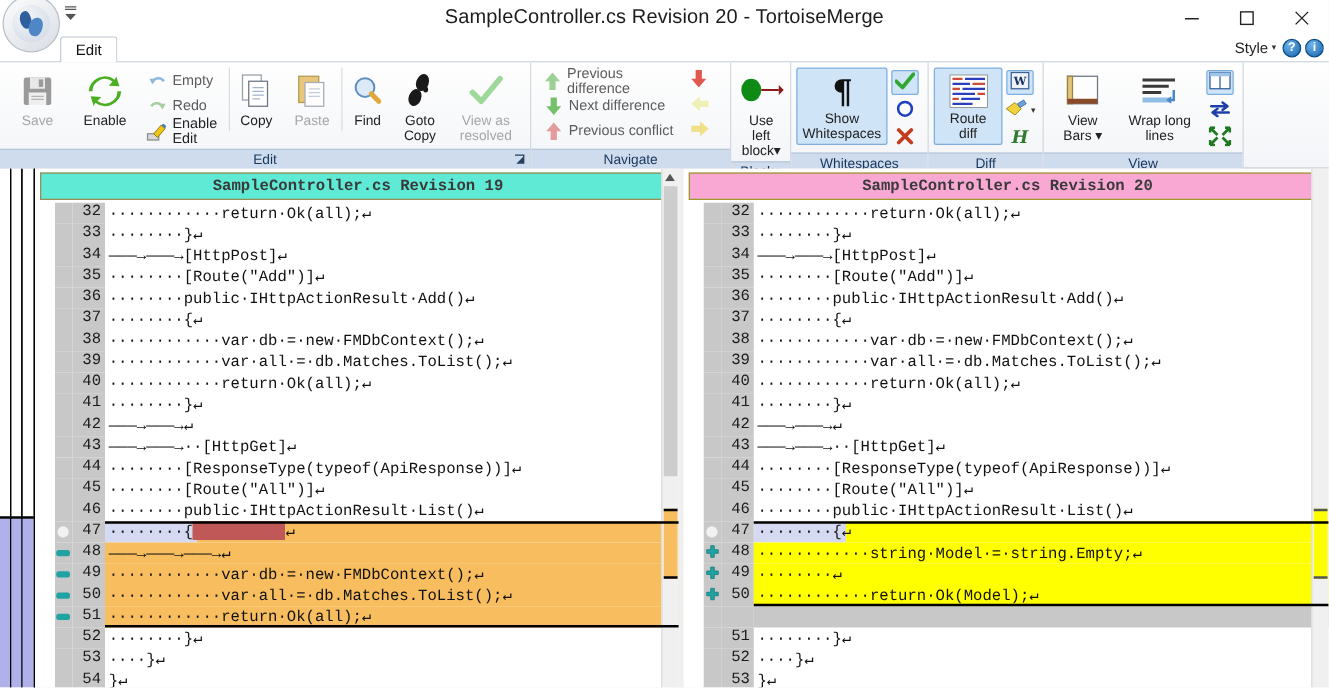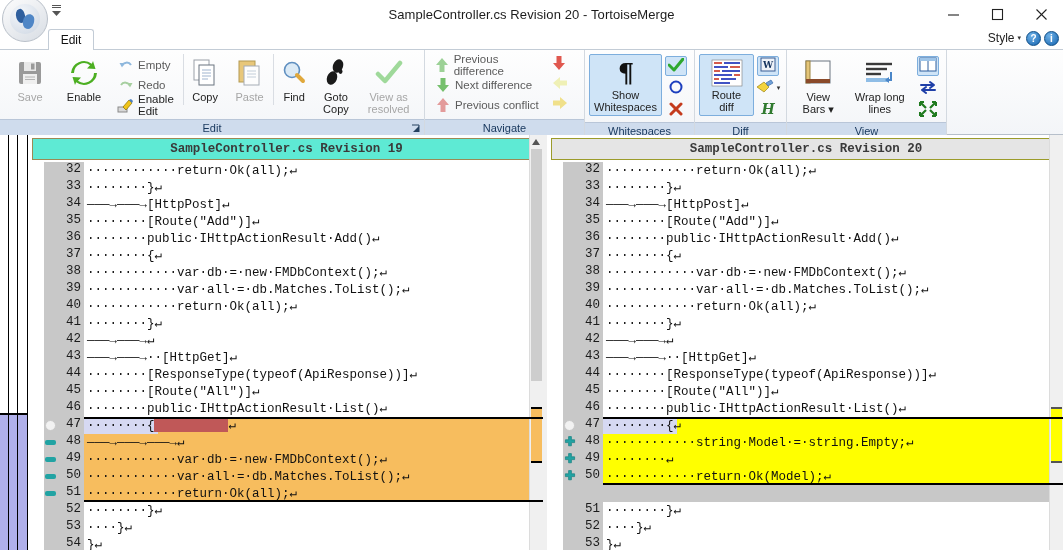--- a/index.html
+++ b/index.html
@@ -31,21 +31,21 @@
   }
   .orb-inner:after{
     content:""; position:absolute; left:13px; top:10px; width:11px; height:15px;
     background:#4f86c6; border-radius:55% 45% 50% 50%; transform:rotate(14deg);
   }
   .qat-arrow{
     position:absolute; left:52px; top:5px; font-size:9px; color:#555; line-height:1;
   }
   .qat-arrow .bar{display:block; width:9px; height:1px; background:#555; margin-bottom:1px;}
   .title-text {
-    width:100%; text-align:center; font-size:13px; color:#1c1c1c;
+    width:100%; text-align:center; font-size:16px; color:#1c1c1c;
     letter-spacing:0.1px;
   }
   .win-btns { position:absolute; right:0; top:0; height:28px; display:flex; }
   .win-btn { width:44px; height:28px; display:flex; align-items:center; justify-content:center;
     font-size:13px; color:#222; }
   .win-btn svg { display:block; }
 
   
   .tabrow { height:22px; position:relative; background:#ffffff;
     border-bottom:1px solid #c3ccd6; }
@@ -115,21 +115,21 @@
   .pane.left { width:517px; }
   .pane.right { width:518px; }
 
   .pane-hdr {
     height:22px; margin:3px 2px 0 4px;
     display:flex; align-items:center; justify-content:center;
     font-family:"Liberation Mono", monospace; font-size:12.5px; font-weight:bold;
     color:#3a3a3a; border:1px solid #9b8a55;
   }
   .pane-hdr.l { background:#5eead4; }
-  .pane-hdr.r { background:#e5e5e5; border-color:#9b9b2a; }
+  .pane-hdr.r { background:#f9a8d4; border-color:#9b9b2a; }
 
   .codewrap { position:absolute; left:4px; top:27px; right:0; bottom:0; overflow:hidden;padding-left:12px; }
   .code { position:relative; }
 
   .crow { height:17px; display:flex; align-items:stretch; position:relative;
     font-family:"Liberation Mono", monospace; font-size:12.5px; white-space:pre;
     color:#111; }
   .mk { width:14px; background:#c8c8c8; position:relative; }
   .mk .dot { position:absolute; left:1px; top:3px; width:11px; height:11px;
     border-radius:50%; background:#f2f2f2; border:1px solid #c9c9c9; }
@@ -386,20 +386,37 @@
               <svg width="16" height="14" viewBox="0 0 16 14">
                   <path d="M15 7 L8 1 L8 4.5 L1 4.5 L1 9.5 L8 9.5 L8 13 Z" fill="#f0e08a"></path>
                 </svg>
             </span>
           </div>
         </div>
       </div>
       <div class="rgroup-label">Navigate</div>
     </div>
 
+    <div class="rgroup" style="width:48px">
+      <div class="rgroup-body">
+        <div class="rbtn" style="min-width:40px">
+          <span class="ic">
+            <svg width="38" height="24" viewBox="0 0 38 24">
+              <ellipse cx="11" cy="11" rx="8" ry="9" fill="#0f8a14"></ellipse>
+              <line x1="19" y1="11" x2="33" y2="11" stroke="#8b1a1a" stroke-width="1.6"></line>
+              <path d="M33 7 L37 11 L33 15 Z" fill="#8b1a1a"></path>
+            </svg>
+          </span>
+          <span class="lbl">
+            <span>Use left block</span><span>▾</span>
+          </span>
+        </div>
+      </div>
+      <div class="rgroup-label">Blocks</div>
+    </div>
 
     <div class="rgroup" style="width:110px">
       <div class="rgroup-body">
         <div class="rbtn sel" style="min-width:66px; height:62px">
           <span class="ic">
             <svg width="26" height="30" viewBox="0 0 26 30">
               <text x="13" y="24" font-family="DejaVu Serif, serif" font-size="26" font-weight="bold" text-anchor="middle" fill="#111">¶</text>
             </svg>
           </span>
           <span class="lbl">Show Whitespaces</span>

